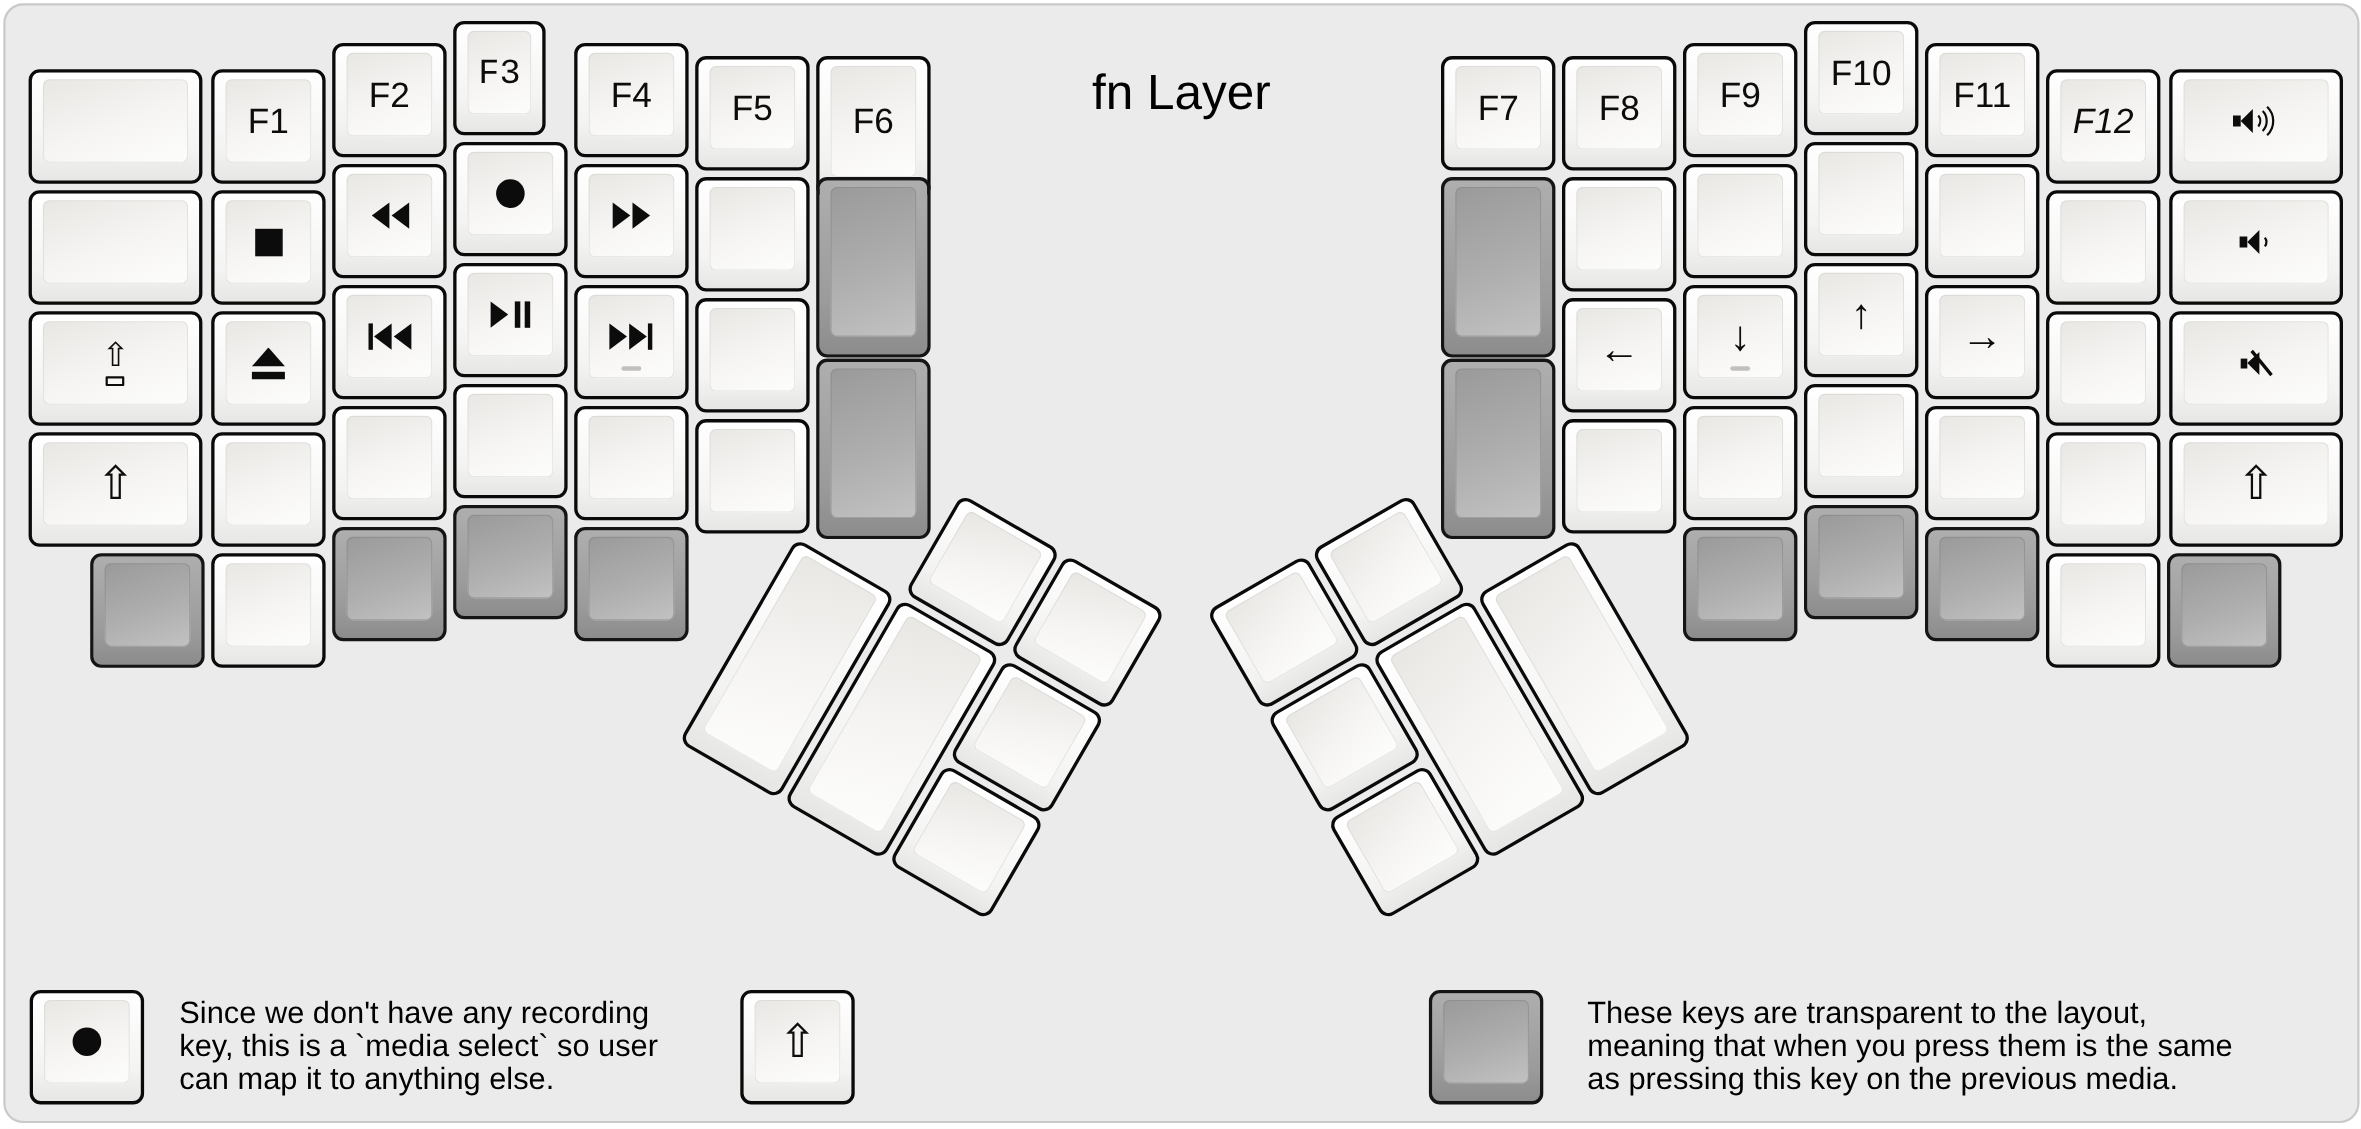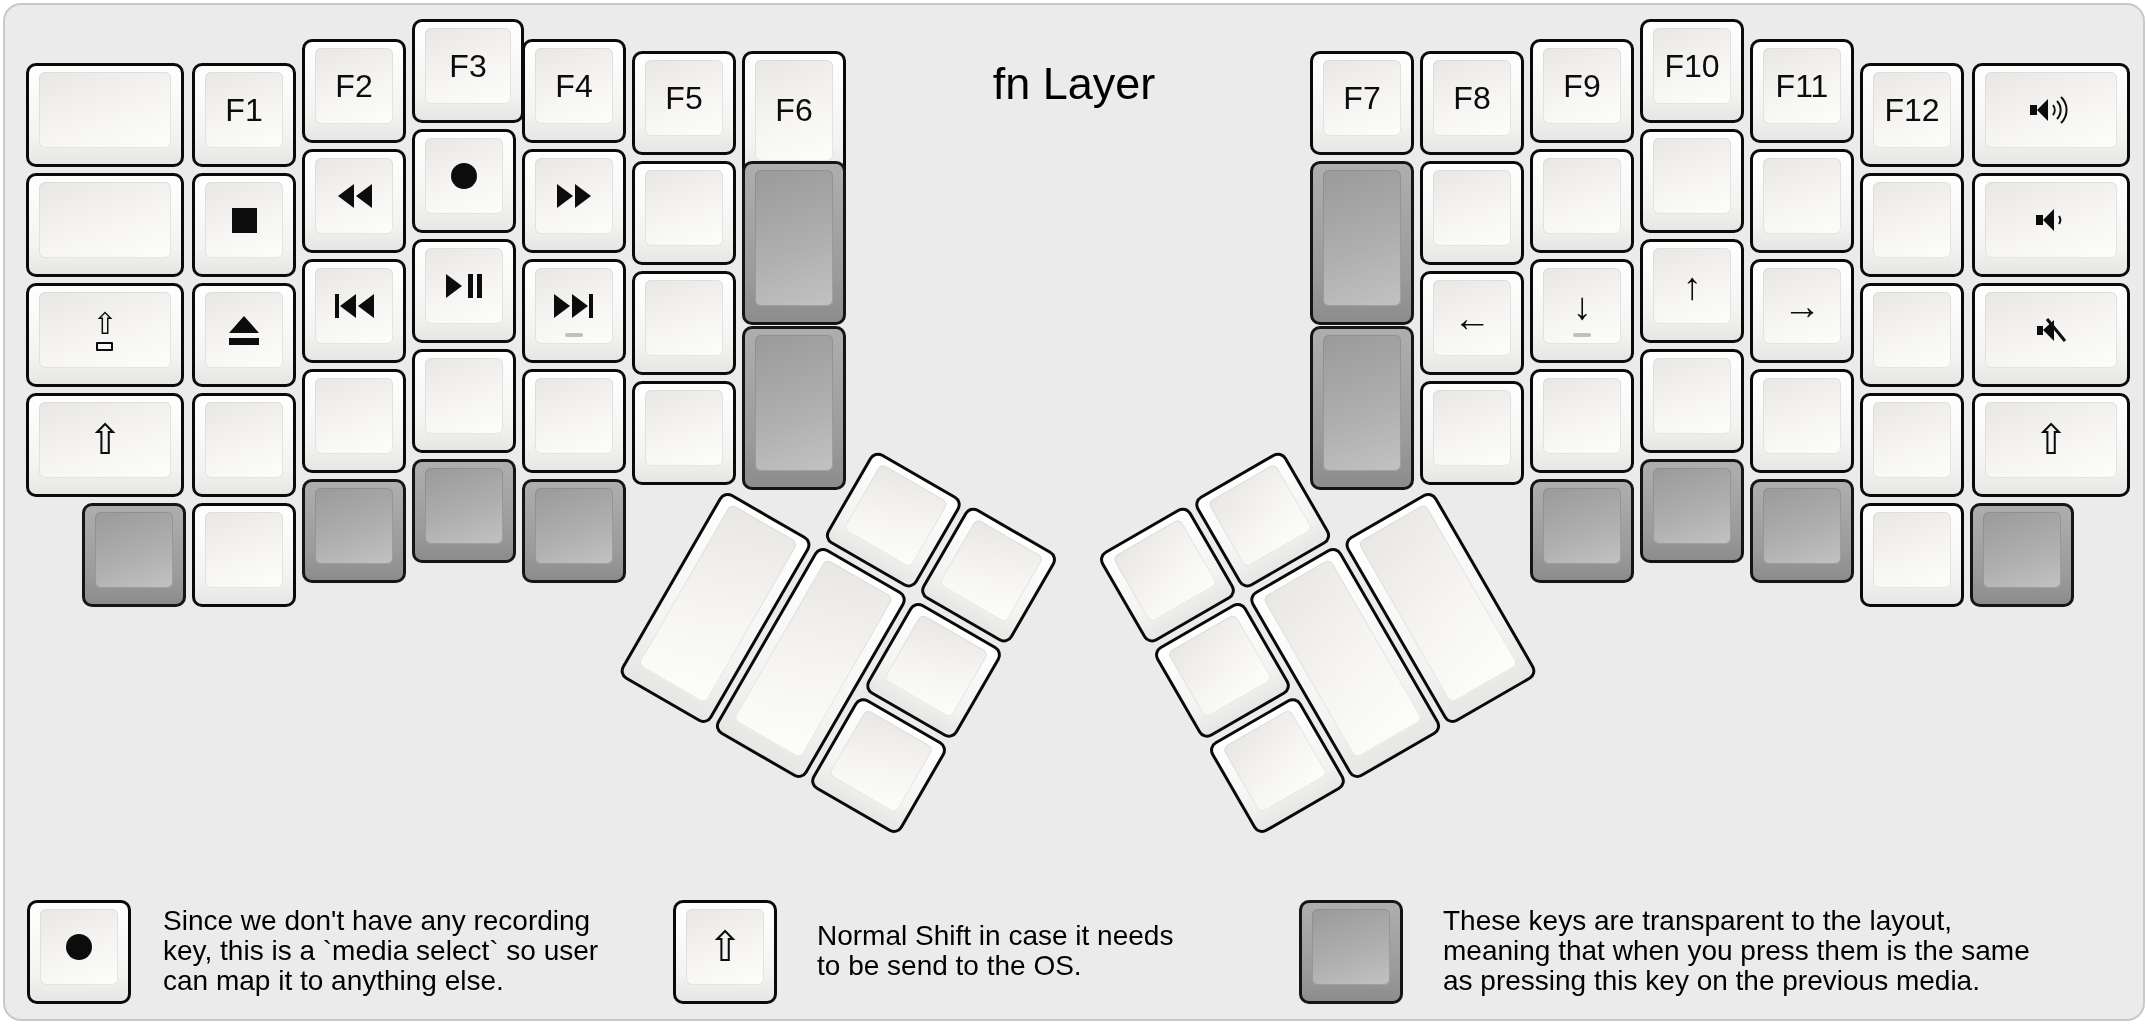--- a/index.html
+++ b/index.html
@@ -126,21 +126,21 @@
               </svg>
             </span>
           </div>
         </div>
         <div class="key white" style="left: 297px; top: 364px; width: 104px; height: 104px;">
           <div class="face"></div>
         </div>
         <div class="key grey" style="left: 297px; top: 474px; width: 104px; height: 104px;">
           <div class="face"></div>
         </div>
-        <div class="key white" style="left: 407px; top: 14px; width: 112px; height: 104px;">
+        <div class="key white" style="left: 407px; top: 14px; width: 84px; height: 104px; font-family: Liberation Mono, monospace;">
           <div class="face">
             <span class="klabel">F3</span>
           </div>
         </div>
         <div class="key white" style="left: 407px; top: 124px; width: 104px; height: 104px;">
           <div class="face">
             <span>
               <svg width="30" height="30" viewBox="0 0 30 30">
                 <circle cx="15" cy="15" r="13"></circle>
               </svg>
@@ -300,21 +300,21 @@
           <div class="face">
             <span><span class="glyph arrow">→</span></span>
           </div>
         </div>
         <div class="key white" style="left: 1745px; top: 364px; width: 104px; height: 104px;">
           <div class="face"></div>
         </div>
         <div class="key grey" style="left: 1745px; top: 474px; width: 104px; height: 104px;">
           <div class="face"></div>
         </div>
-        <div class="key white" style="left: 1855px; top: 58px; width: 104px; height: 104px;">
+        <div class="key white" style="left: 1855px; top: 58px; width: 104px; height: 104px; font-style: italic;">
           <div class="face">
             <span class="klabel">F12</span>
           </div>
         </div>
         <div class="key white" style="left: 1855px; top: 168px; width: 104px; height: 104px;">
           <div class="face"></div>
         </div>
         <div class="key white" style="left: 1855px; top: 278px; width: 104px; height: 104px;">
           <div class="face"></div>
         </div>
@@ -423,24 +423,20 @@
           <div class="key white" style="left: 0px; top: 220px; width: 104px; height: 104px;">
             <div class="face"></div>
           </div>
         </div>
       </div>
 
     <div class="legend-text" style="left:158px;top:901px">
       <div>Since we don't have any recording</div>
       <div>key, this is a `media select` so user</div>
       <div>can map it to anything else.</div>
-    </div>
-    <div class="legend-text" style="left:812px;top:916px">
-      <div>Normal Shift in case it needs</div>
-      <div>to be send to the OS.</div>
     </div>
     <div class="legend-text" style="left:1438px;top:901px">
       <div>These keys are transparent to the layout,</div>
       <div>meaning that when you press them is the same</div>
       <div>as pressing this key on the previous media.</div>
     </div>
   </div>
 </div>
 
 </body></html>

